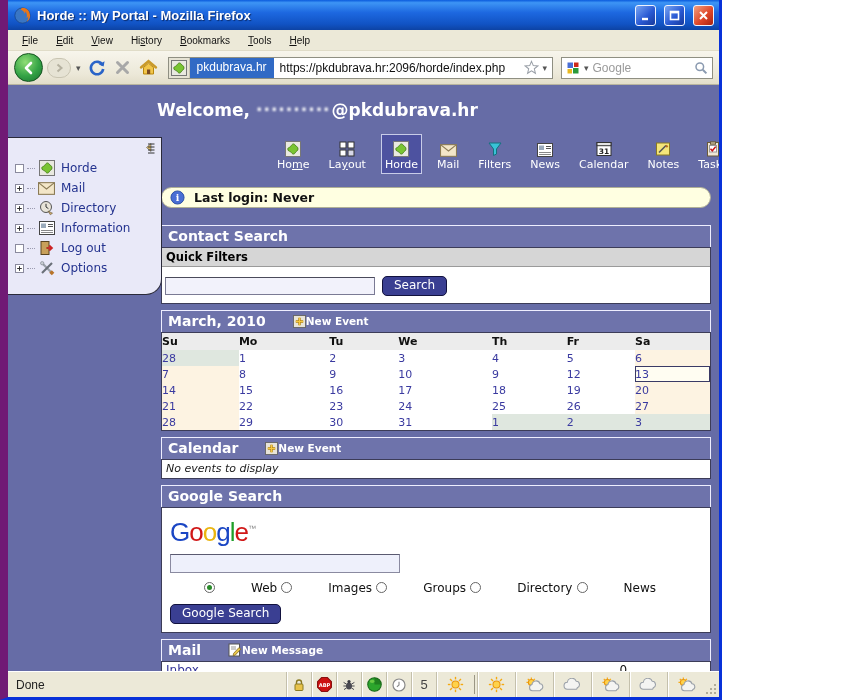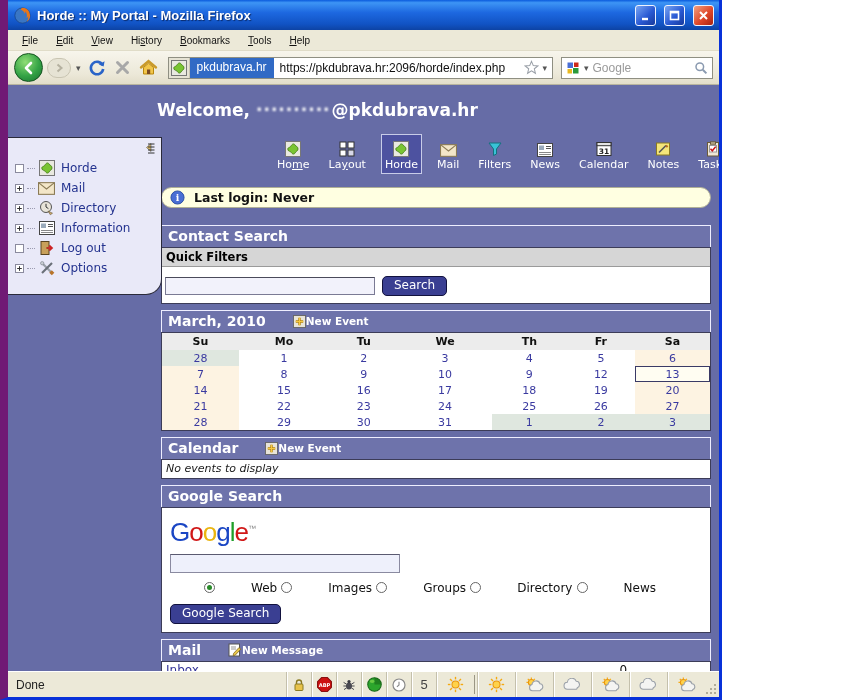--- a/index.html
+++ b/index.html
@@ -92,21 +92,21 @@
 
   .subheader { background:#d6d6d6; border-bottom:1px solid #9a9a9a; font-weight:bold; font-size:11.5px;
     padding:2px 4px; color:#000; }
   .cs-body { padding:9px 3px 7px; display:flex; gap:7px; align-items:center; }
   input.text { width:210px; height:18px; border:1px solid #7a7a94; border-top-color:#4a4a5a;
     background:#f2f2fb; font-size:12px; padding:0 2px; }
   .horde-btn { background:#3a3f92; color:#fff; border:1px solid #12123e; border-radius:5px;
     font-size:12px; padding:1px 11px 3px; font-family:"DejaVu Sans",sans-serif; }
 
   table.monthcal { width:100%; border-collapse:collapse; }
-  table.monthcal td { text-align:center; font-size:11px; height:16px; }
+  table.monthcal td { text-align:left; font-size:11px; height:16px; }
   table.monthcal tr.wd td { background:#ececec; font-weight:bold; color:#111; height:17px; }
   table.monthcal tbody td { color:#3a3aa0; cursor:pointer; }
   td.weekend { background:#fdf3e2; }
   td.othermonth { background:#dfe7df; }
   td.today { outline:1px solid #3a3a66; outline-offset:-1px; background:#fffdf2; }
 
   .events-body { padding:2px 4px 3px; font-size:11px; font-style:italic; color:#1a1a1a; }
 
   .g-body { padding:6px 8px 8px; }
   .glogo { font-family:Liberation Sans, sans-serif; font-size:26px; line-height:30px; letter-spacing:-1px; }

